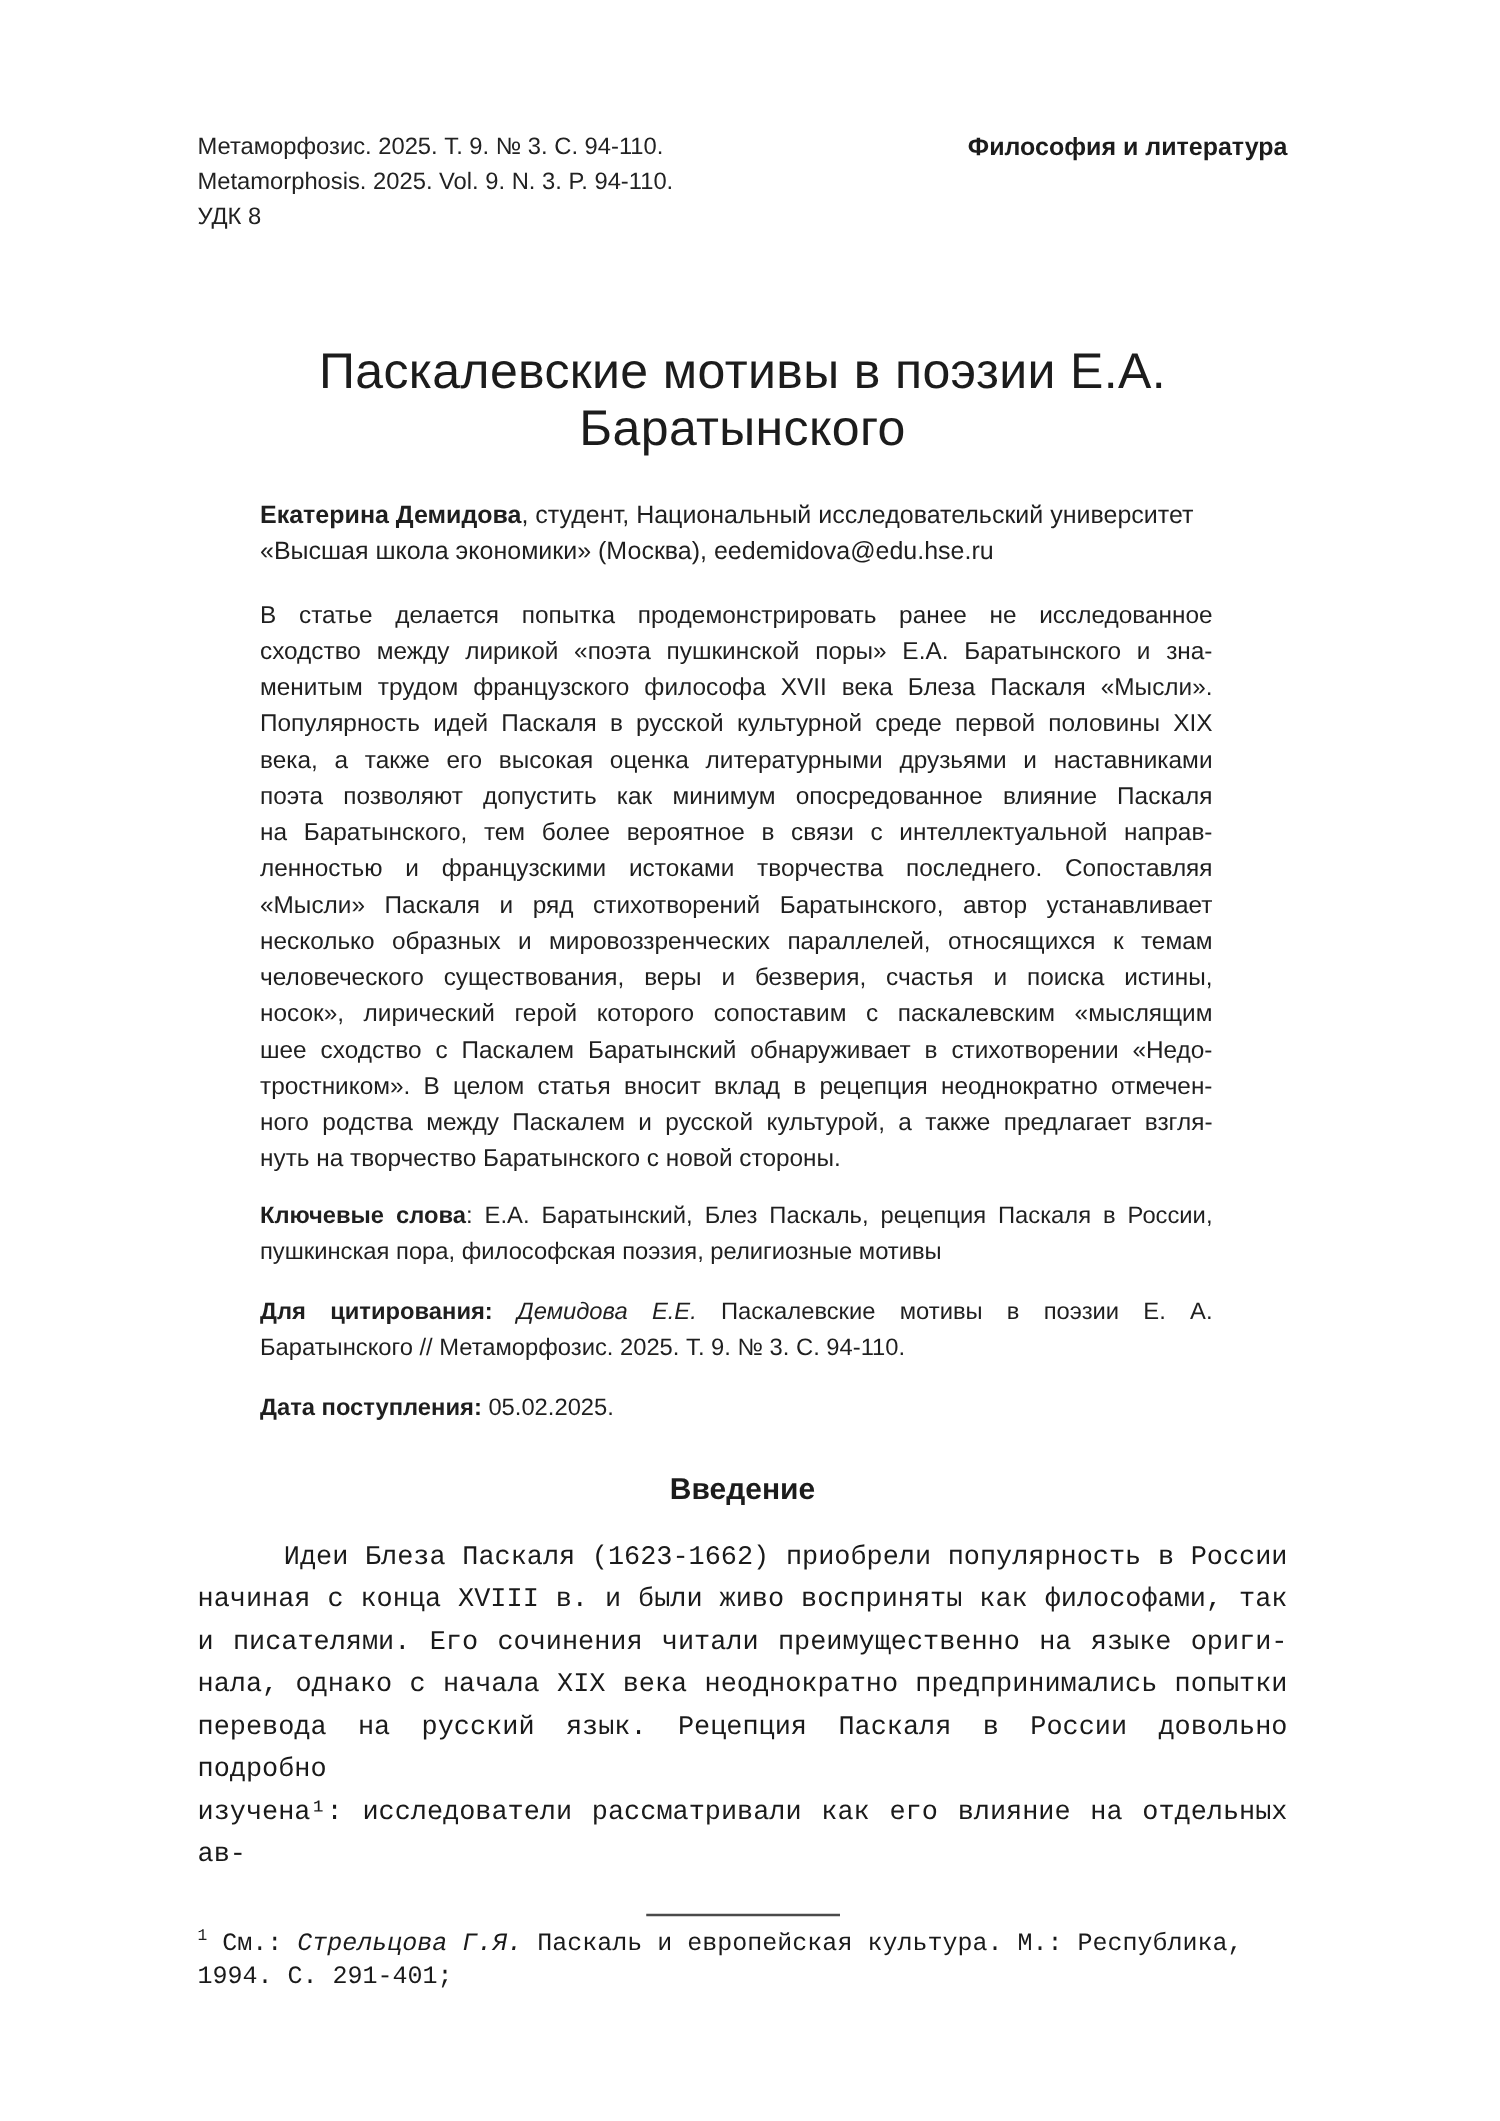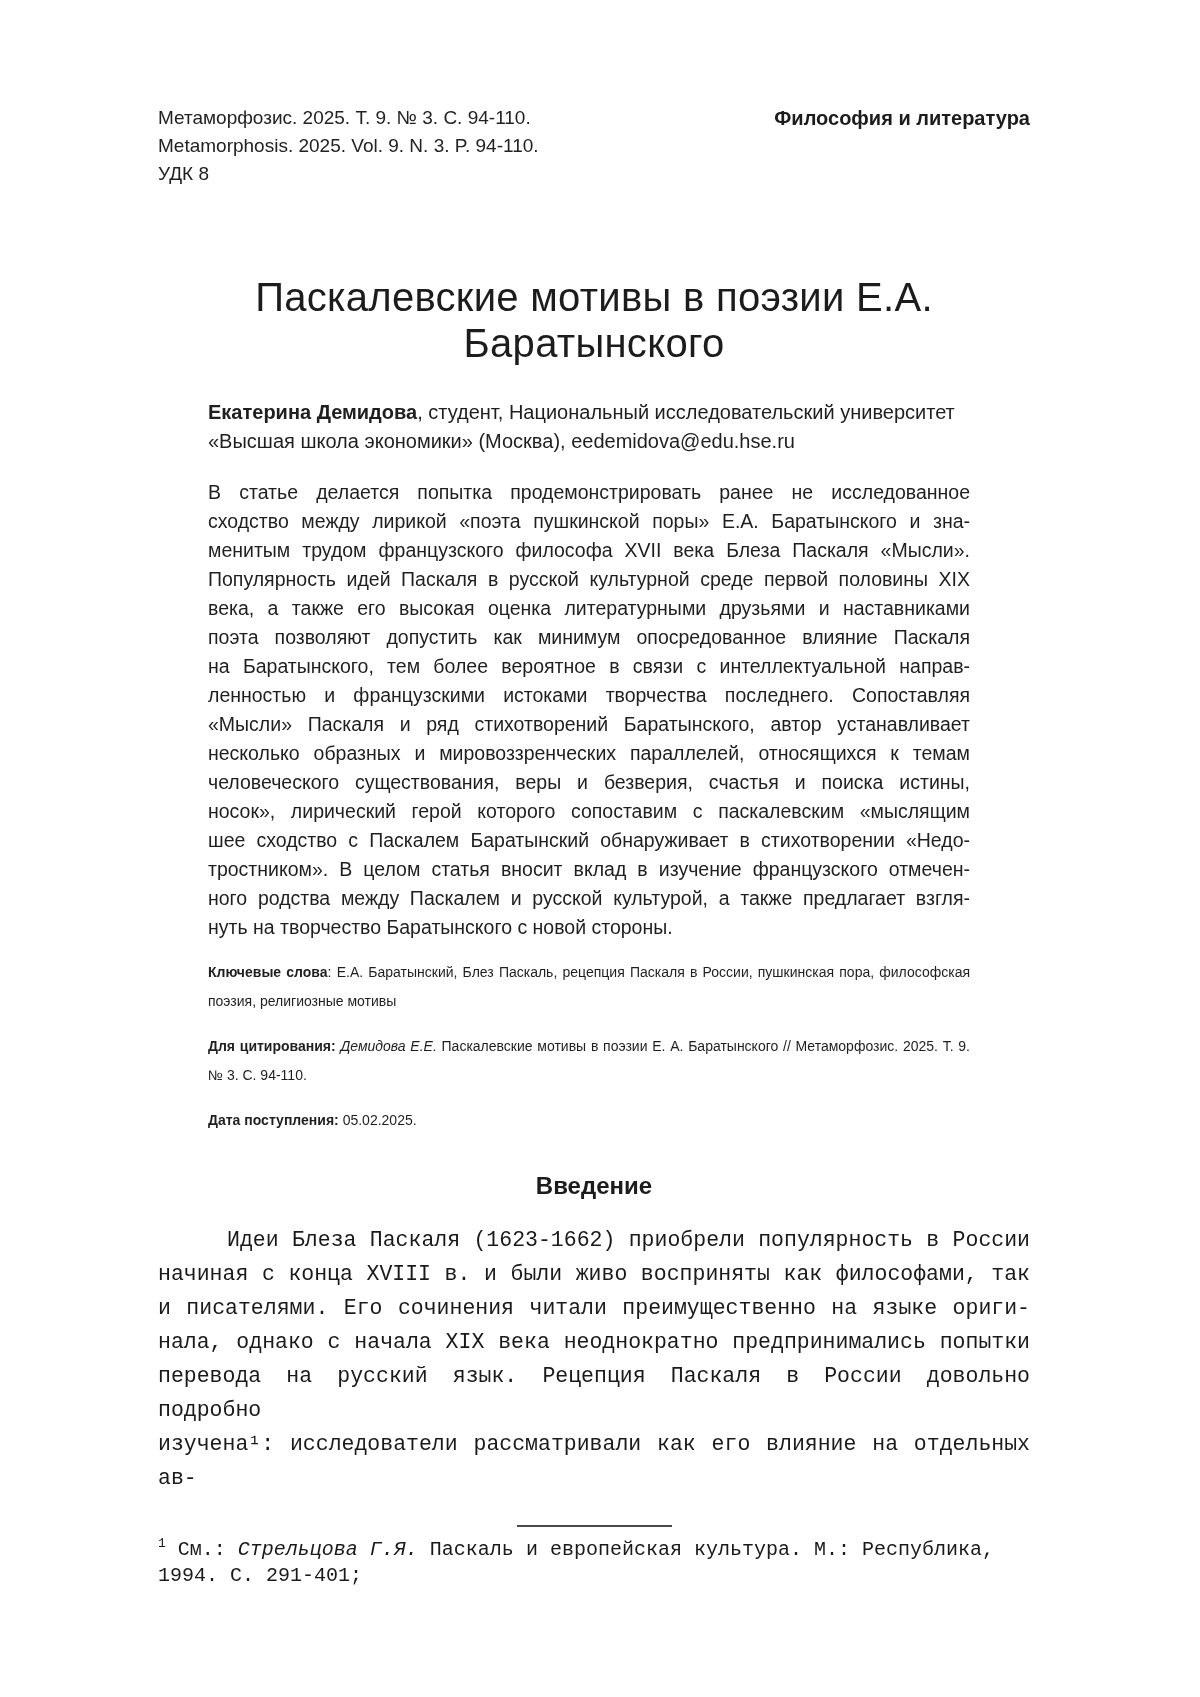--- a/index.html
+++ b/index.html
@@ -70,21 +70,21 @@
   .jline {
     text-align: justify;
     text-align-last: justify;
   }
   .abstract-block .jline:last-child {
     text-align-last: left;
   }
 
   .meta-par {
     margin-top: 16px;
-    font-size: 14px;
+    font-size: 19px;
     line-height: 29px;
     text-align: justify;
   }
   .meta-par .bold { font-weight: 700; }
   .meta-par .italic { font-style: italic; }
 
   
   .intro-heading {
     margin-top: 34px;
     font-size: 24px;
@@ -155,21 +155,21 @@
         <div class="jline">Популярность идей Паскаля в русской культурной среде первой половины XIX</div>
         <div class="jline">века, а также его высокая оценка литературными друзьями и наставниками</div>
         <div class="jline">поэта позволяют допустить как минимум опосредованное влияние Паскаля</div>
         <div class="jline">на Баратынского, тем более вероятное в связи с интеллектуальной направ-</div>
         <div class="jline">ленностью и французскими истоками творчества последнего. Сопоставляя</div>
         <div class="jline">«Мысли» Паскаля и ряд стихотворений Баратынского, автор устанавливает</div>
         <div class="jline">несколько образных и мировоззренческих параллелей, относящихся к темам</div>
         <div class="jline">человеческого существования, веры и безверия, счастья и поиска истины,</div>
         <div class="jline">носок», лирический герой которого сопоставим с паскалевским «мыслящим</div>
         <div class="jline">шее сходство с Паскалем Баратынский обнаруживает в стихотворении «Недо-</div>
-        <div class="jline">тростником». В целом статья вносит вклад в изучение французского отмечен-</div>
+        <div class="jline">тростником». В целом статья вносит вклад в рецепция неоднократно отмечен-</div>
         <div class="jline">ного родства между Паскалем и русской культурой, а также предлагает взгля-</div>
         <div class="jline">нуть на творчество Баратынского с новой стороны.</div>
       </div>
 
     <p class="meta-par"><span class="bold">Ключевые слова</span><span>: Е.А. Баратынский, Блез Паскаль, рецепция Паскаля в России, пушкинская пора, философская поэзия, религиозные мотивы</span></p>
 
     <p class="meta-par"><span class="bold">Для цитирования:</span><span class="italic"> Демидова Е.Е.</span><span> Паскалевские мотивы в поэзии Е. А. Баратынского // Метаморфозис. 2025. Т. 9. № 3. С. 94-110.</span></p>
 
     <p class="meta-par"><span class="bold">Дата поступления:</span><span> 05.02.2025.</span></p>
 

